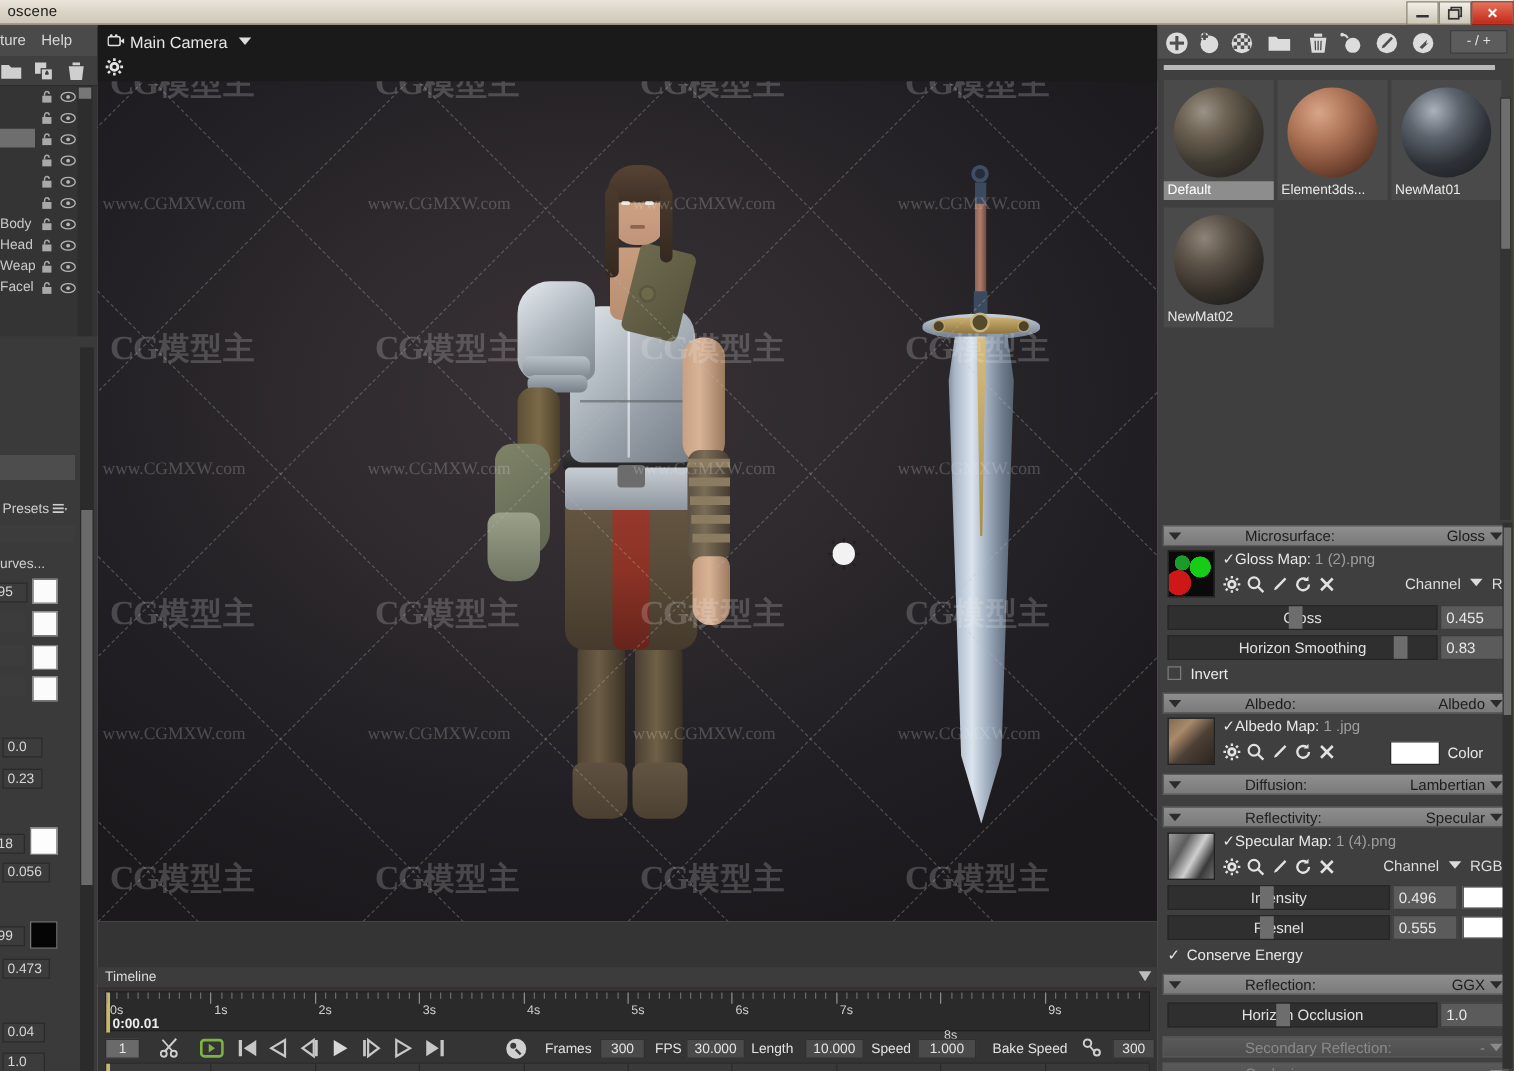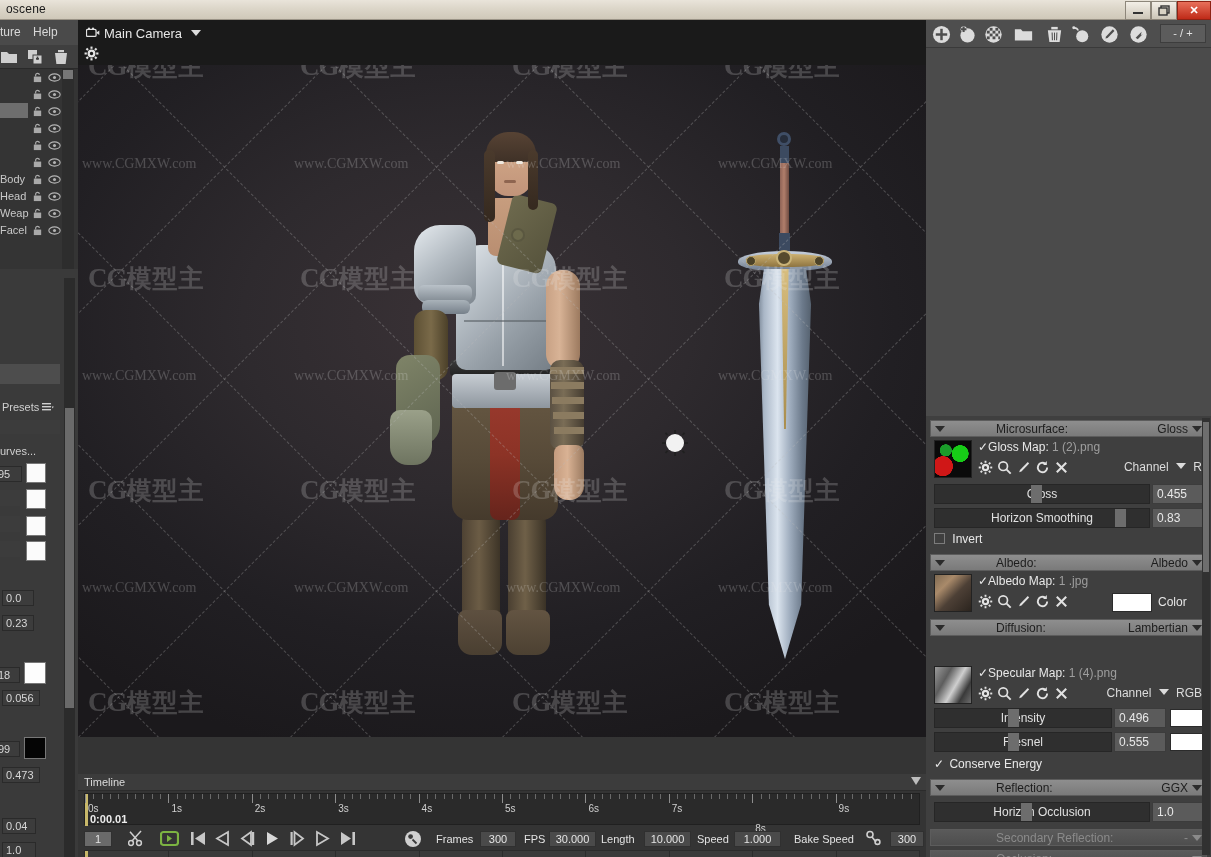--- a/index.html
+++ b/index.html
@@ -753,20 +753,44 @@
           <circle cx="10" cy="10" r="8.6" fill="#dcdcdc"></circle>
           <path d="M13.6 4.6l1.6 1.6-7.2 7.4-2.3.7.7-2.3z" fill="#4e4e4e"></path>
           </svg>
         <svg class="rp-ticon" style="left:203px" viewBox="0 0 20 20">
           <circle cx="10" cy="10" r="8.6" fill="#dcdcdc"></circle>
           <path d="M7 13.5l6.3-6.3-.9 3.5 2.2-1.1-5.4 5.3z" fill="#4e4e4e"></path>
           </svg>
         <div class="rp-count">- / +</div>
       </div>
 
+      <div class="rp-lib">
+        <div class="lib-scrollbar"></div>
+
+        <div class="mat" style="left:5px;top:16px;">
+          <div class="sphere" style="background:radial-gradient(circle at 33% 27%, #9a9386 0%, #6e6354 26%, #3f3a31 58%, #1d1b18 100%);"></div>
+          <div class="nm sel">Default</div>
+        </div>
+        <div class="mat" style="left:96px;top:16px;">
+          <div class="sphere" style="background:radial-gradient(circle at 35% 28%, #d8a589 0%, #b1775a 32%, #7a4a35 64%, #2f1d16 100%);"></div>
+          <div class="nm">Element3ds...</div>
+        </div>
+        <div class="mat" style="left:187px;top:16px;">
+          <div class="sphere" style="background:radial-gradient(circle at 36% 26%, #aab2bc 0%, #5d646d 30%, #2e3238 62%, #15171a 100%);"></div>
+          <div class="nm">NewMat01</div>
+        </div>
+        <div class="mat" style="left:5px;top:118px;">
+          <div class="sphere" style="background:radial-gradient(circle at 34% 26%, #8e8376 0%, #5b5248 30%, #332e28 62%, #141312 100%);"></div>
+          <div class="nm">NewMat02</div>
+        </div>
+
+        <div class="rp-lib-sb">
+            <i></i>
+          </div>
+      </div>
 
       <div class="props">
 
         <div class="sect" style="top:4px">
           <i class="tri"></i>
           <span class="t">Microsurface:</span>
           <span class="v">Gloss</span>
           <i class="dtri"></i>
         </div>
         <div class="maprow" style="top:24px">
@@ -873,20 +897,26 @@
           <span class="colorlbl" style="left:224px;top:21px;">Color</span>
         </div>
 
         <div class="sect" style="top:203px">
           <i class="tri"></i>
           <span class="t">Diffusion:</span>
           <span class="v">Lambertian</span>
           <i class="dtri"></i>
         </div>
 
+        <div class="sect" style="top:229px">
+          <i class="tri"></i>
+          <span class="t">Reflectivity:</span>
+          <span class="v">Specular</span>
+          <i class="dtri"></i>
+        </div>
         <div class="maprow" style="top:250px">
           <div class="mapthumb" style="background:linear-gradient(120deg,#9b9b9b 0%,#5d5d5d 30%,#cfcfcf 55%,#3a3a3a 78%,#6d6d6d 100%);"></div>
           <span class="mapchk">
             <span>✓Specular Map:</span>
             <span class="mapfile">1 (4).png</span>
           </span>
           <svg class="micro" style="left:44px" viewBox="0 0 16 16">
             <circle cx="8" cy="8" r="2.8" fill="none" stroke="#e2e2e2" stroke-width="2.3"></circle>
             <g stroke="#e2e2e2" stroke-width="2">
                 <line x1="8" y1="0.8" x2="8" y2="3"></line>

